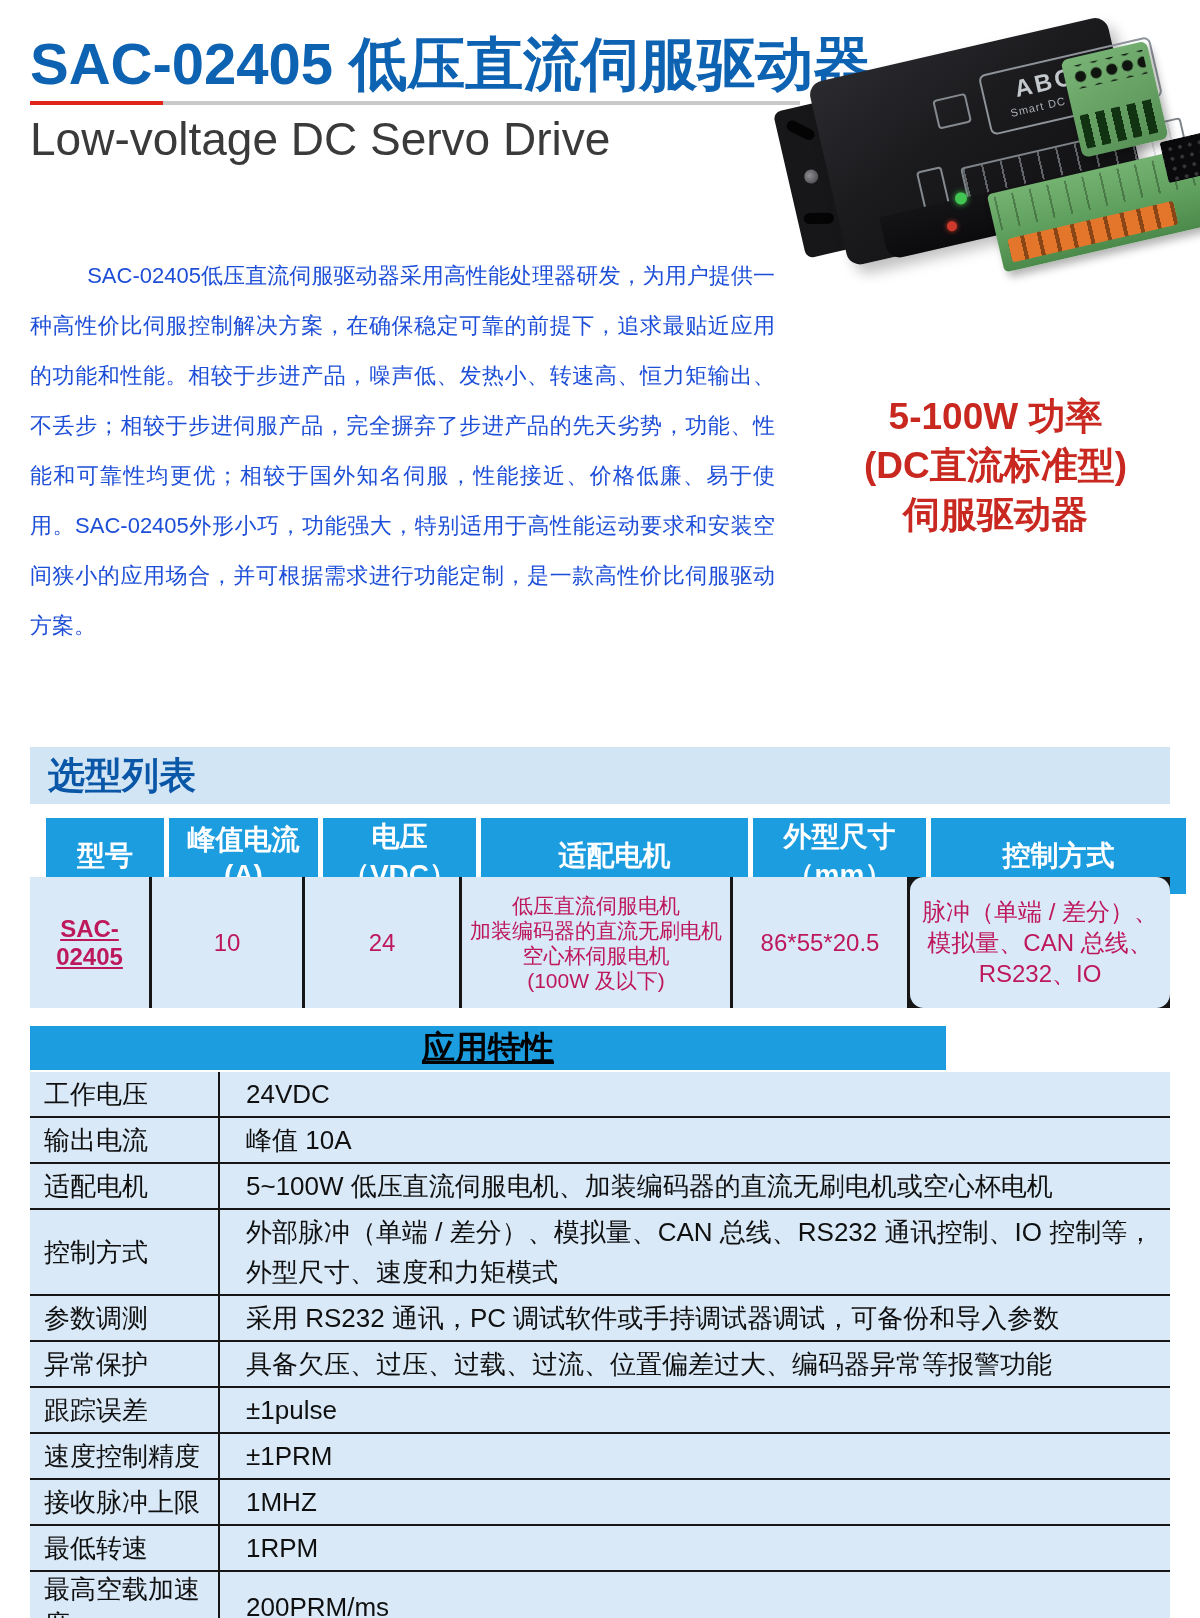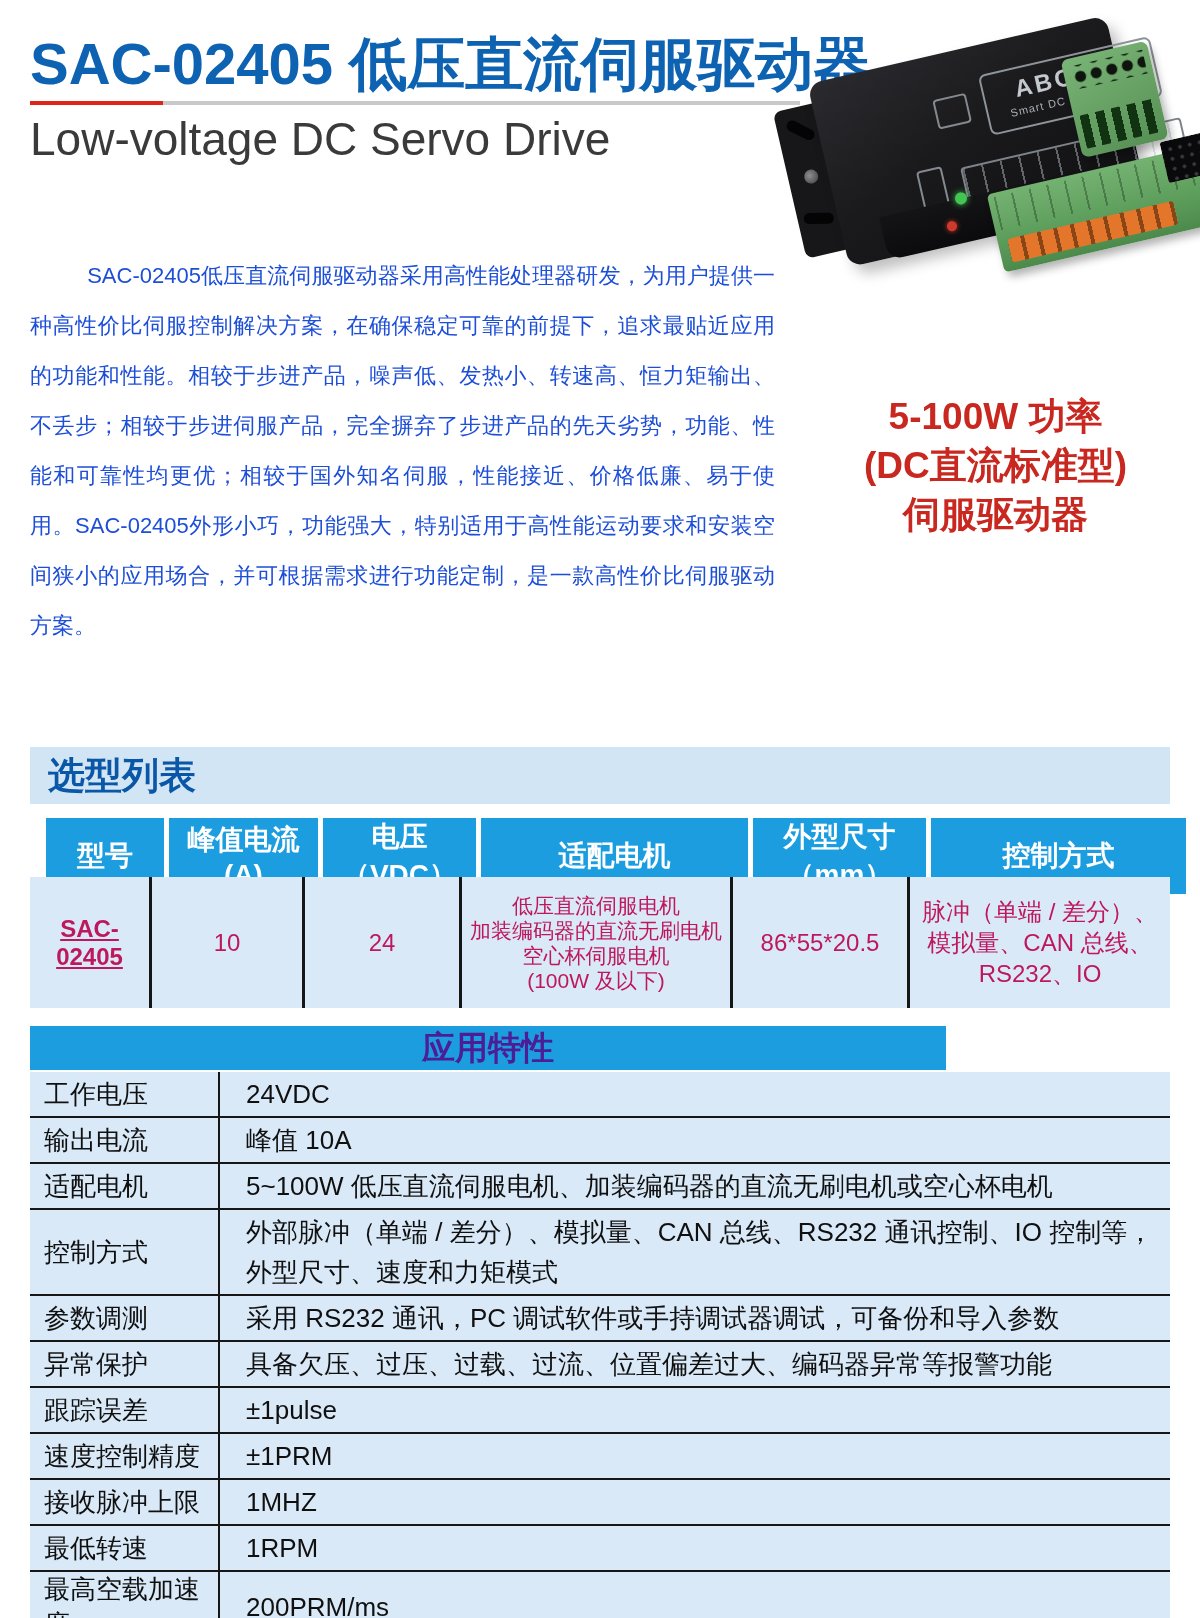--- a/index.html
+++ b/index.html
@@ -76,25 +76,25 @@
   .sel-header { position:absolute; left:46px; top:818px; width:1140px; height:54px;
                 display:grid; grid-template-columns:118px 149px 153px 267px 173px 1fr; column-gap:5px; }
   .sel-header > div { background:#1b9de0; color:#fff; font-weight:bold; font-size:28px;
                 display:flex; align-items:center; justify-content:center; text-align:center; }
   .sel-row { position:absolute; left:30px; top:877px; width:1140px; height:131px; background:#161616;
                 display:grid; grid-template-columns:119px 150px 154px 268px 174px 1fr; column-gap:3px; }
   .sel-row > div { background:#d9e9f7; color:#be185d; display:flex; flex-direction:column;
                 align-items:center; justify-content:center; text-align:center; font-size:24px; }
   .sel-model { font-weight:bold; font-size:25px;text-decoration:underline; }
   .sel-motor div { font-size:21px; line-height:25px; }
-  .sel-control { font-size:22px; line-height:31px; padding:0 12px; }
+  .sel-control { font-size:22px; line-height:31px; padding:0 12px;border-radius:14px; }
 
   
   .feat-bar { position:absolute; left:30px; top:1026px; width:916px; height:44px; background:#1b9de0;
-              color:#4c1d95; font-weight:bold; font-size:33px; display:flex; align-items:center; justify-content:center; }
+              color:#000000; font-weight:bold; font-size:33px; display:flex; align-items:center; justify-content:center;text-decoration:underline; }
   .feat-table { position:absolute; left:30px; top:1072px; width:1140px; }
   .feat-row { display:flex; background:#d9e9f7; border-bottom:2.5px solid #161616; min-height:42.5px; }
   .feat-label { width:190px; flex:0 0 190px; border-right:2.5px solid #161616;
               display:flex; align-items:center; padding-left:14px; font-size:26px; color:#101010; }
   .feat-value { flex:1; display:flex; align-items:center; padding:2px 10px 2px 26px;
               font-size:26px; line-height:40px; color:#101010; }
 </style>
 </head>
 <body>
 

